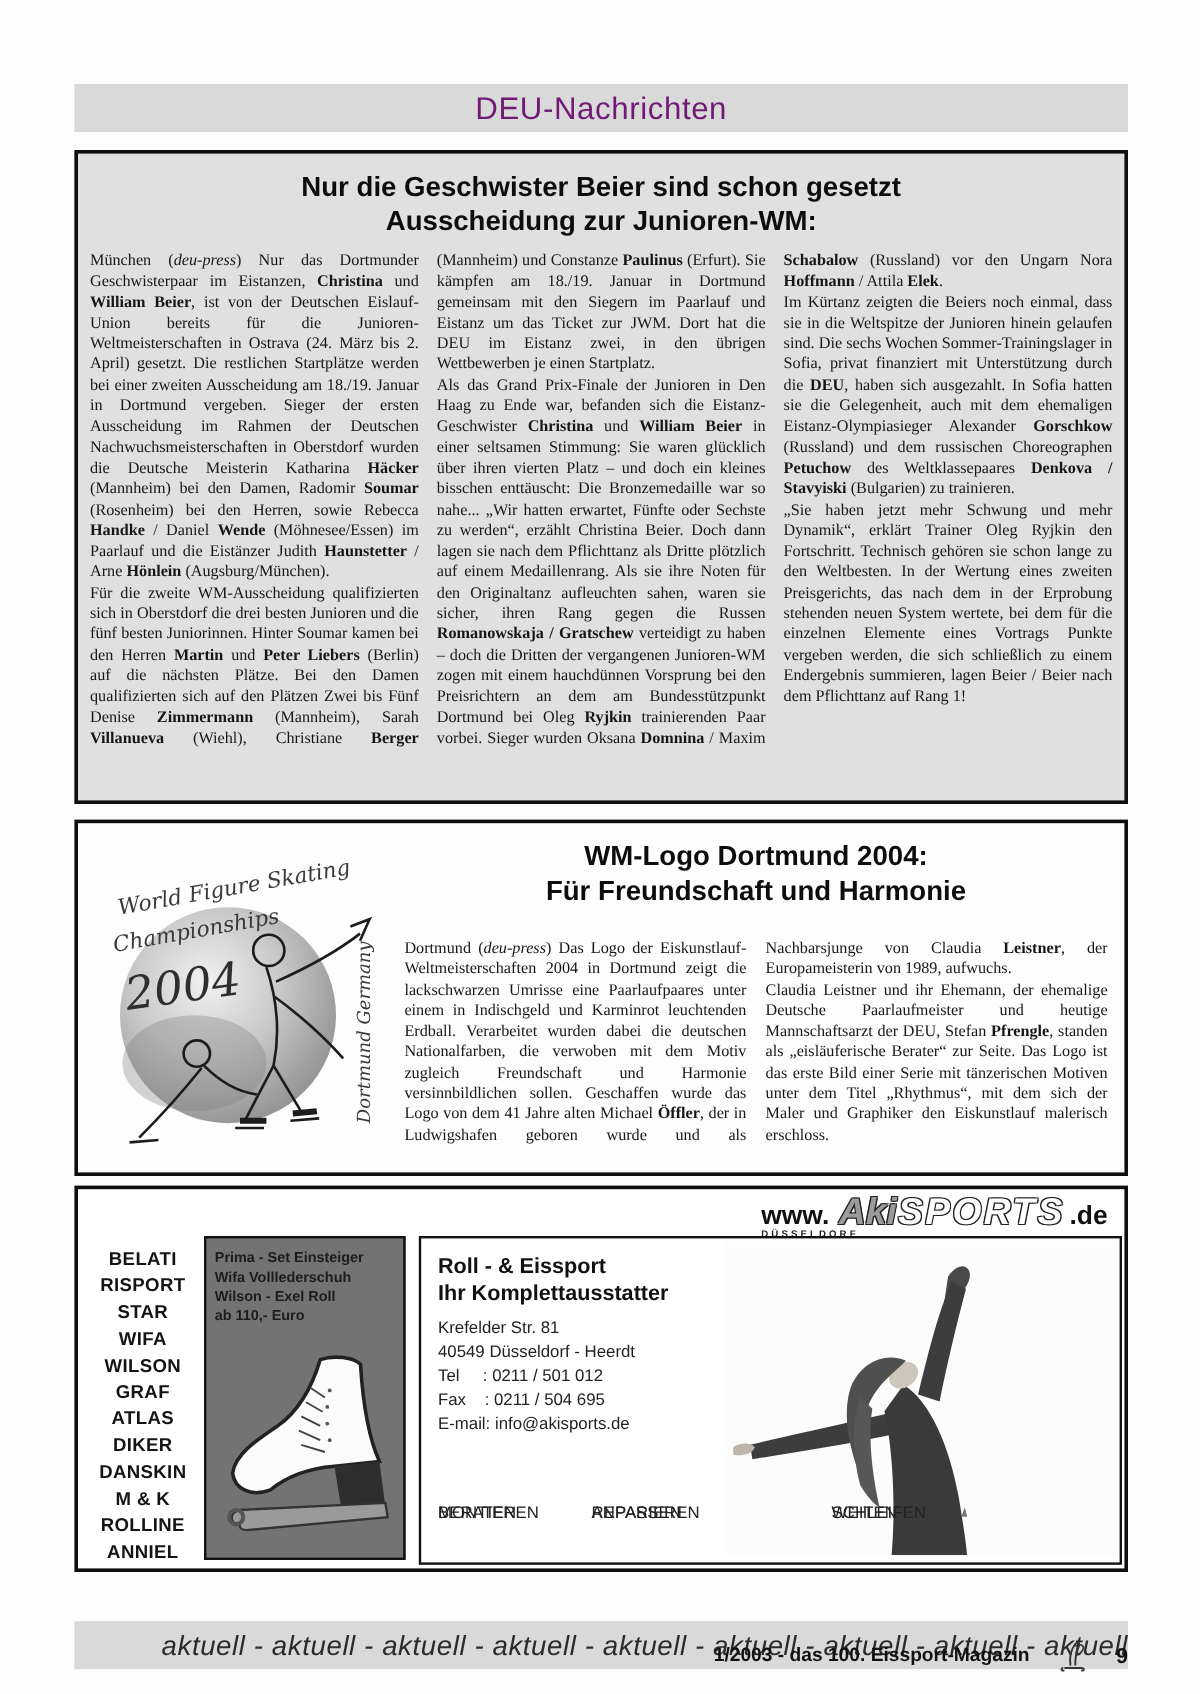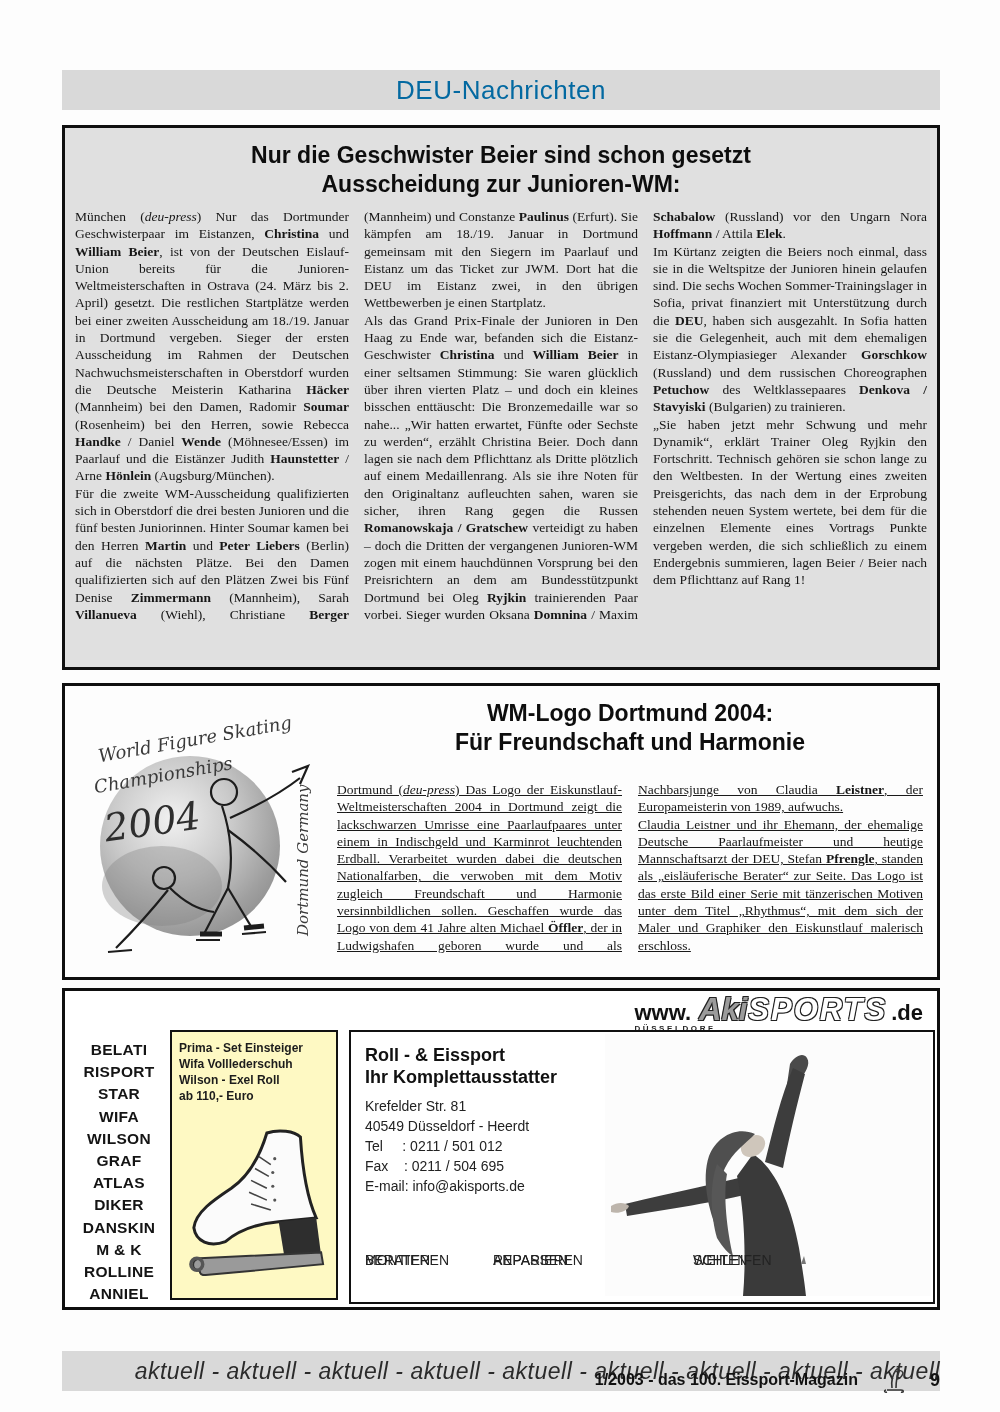--- a/index.html
+++ b/index.html
@@ -2,52 +2,52 @@
 <html lang="de"><head>
 <meta charset="utf-8">
 <style>
   html,body{margin:0;padding:0;}
   body{width:1000px;height:1412px;position:relative;background:#fdfdfd;
        font-family:"Liberation Sans",sans-serif;color:#1a1a1a;overflow:hidden;}
   .blk{position:absolute;box-sizing:border-box;}
   
   .deu-bar{left:62px;top:70px;width:878px;height:40px;background:#d9d9d9;
            display:flex;align-items:center;justify-content:center;}
-  .deu-bar span{font-size:26px;color:#0369a1;letter-spacing:.5px;}
+  .deu-bar span{font-size:26px;color:#701a75;letter-spacing:.5px;}
   
   .box1{left:62px;top:125px;width:878px;height:545px;border:3px solid #0f0f0f;
         background:#e0e0e0;overflow:hidden;}
   .btitle{text-align:center;font-weight:bold;font-size:23px;line-height:29px;color:#0d0d0d;
           margin:13px 8px 9px;}
   .cols3{column-count:3;column-gap:15px;padding:0 10px;height:456px;overflow:hidden;}
   .serif, .cols3 p, .cols2 p{font-family:"Liberation Serif",serif;font-size:13.5px;
           line-height:17.3px;text-align:justify;color:#161616;hyphens:auto;}
   .cols3 p, .cols2 p{margin:0;}
   .b{font-weight:bold;} .i{font-style:italic;}
   
   .box2{left:62px;top:683px;width:878px;height:297px;border:3px solid #0f0f0f;
         background:#fdfdfd;overflow:hidden;display:flex;}
   .box2-left{width:272px;flex:0 0 272px;display:flex;align-items:center;justify-content:center;}
   .box2-right{flex:1;padding-right:14px;}
-  .cols2{column-count:2;column-gap:16px;height:205px;overflow:hidden;margin-top:24px;text-decoration:underline;}
+  .cols2{column-count:2;column-gap:16px;height:205px;overflow:hidden;margin-top:24px;}
   
   .adbox{left:62px;top:988px;width:878px;height:322px;border:3px solid #0f0f0f;
          background:#ffffff;}
   .ad-logo{position:absolute;top:1px;right:14px;}
   .ad-logo-row{display:flex;align-items:baseline;}
   .lg-www,.lg-de{font-size:22px;font-weight:bold;color:#111;}
   .lg-aki{font-size:31px;font-weight:900;font-style:italic;color:#9b9b9b;margin:0 1px 0 8px;
           text-shadow:-1px -1px 0 #222,1px -1px 0 #222,-1px 1px 0 #222,1px 1px 0 #222;}
   .lg-sports{font-size:31px;font-weight:900;font-style:italic;color:#fff;letter-spacing:2px;
           text-shadow:-1px -1px 0 #222,1px -1px 0 #222,-1px 1px 0 #222,1px 1px 0 #222;margin-right:4px;}
   .lg-city{font-size:8px;font-weight:bold;letter-spacing:2.6px;color:#222;margin:-4px 46px 0 0;}
   .brands{position:absolute;left:2px;top:48px;width:104px;text-align:center;}
   .brand{font-size:15.5px;font-weight:bold;color:#141414;line-height:22.2px;letter-spacing:.3px;}
   .offer-box{position:absolute;left:105px;top:39px;width:168px;height:270px;
-             border:2.5px solid #111;background:#fef9c3;padding:8px 7px;box-sizing:border-box;}
+             border:2.5px solid #111;background:#737373;padding:8px 7px;box-sizing:border-box;}
   .offer-line{font-size:12px;font-weight:bold;color:#1c1c1c;line-height:16px;}
   .offer-skate{position:absolute;left:10px;bottom:4px;}
   .main-box{position:absolute;left:284px;top:39px;width:582px;height:270px;
             border:2.5px solid #111;background:#fff;overflow:hidden;}
   .contact{position:absolute;left:14px;top:12px;}
   .c-head{font-size:18px;font-weight:bold;color:#111;line-height:22px;}
   .c-line{font-size:14px;color:#222;line-height:20px;white-space:pre;}
   .c-gap{height:8px;}
   .svc{position:absolute;left:14px;bottom:12px;height:40px;width:540px;}
   .svc div{position:absolute;top:0;font-size:14px;line-height:20px;color:#222;}

